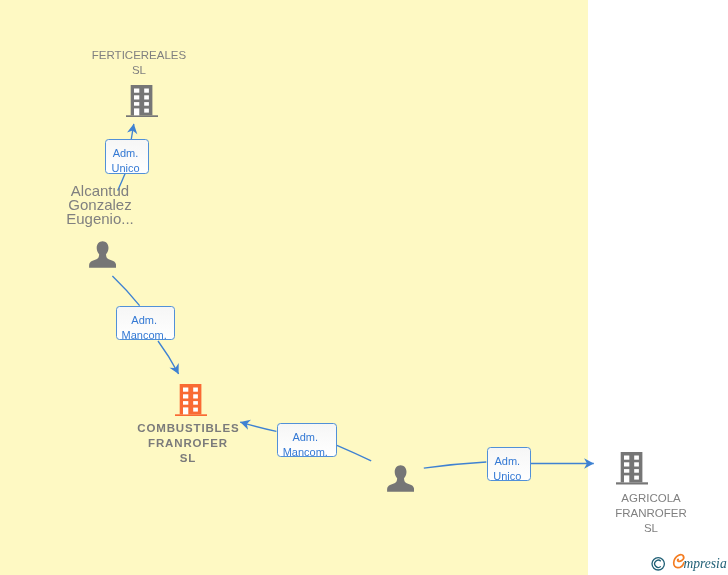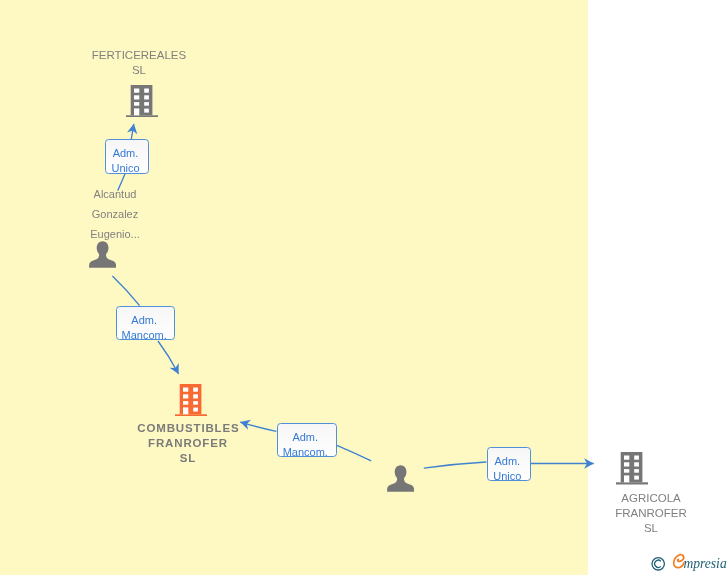--- a/index.html
+++ b/index.html
@@ -7,21 +7,21 @@
   body{width:728px;height:575px;background:#ffffff;overflow:hidden;
        font-family:"Liberation Sans",sans-serif;
        -webkit-font-smoothing:antialiased;}
   #canvas{position:relative;width:588px;height:575px;background:#fef9c3;}
   svg#edges{position:absolute;left:0;top:0;width:728px;height:575px;}
   .node{position:absolute;}
   .node svg{display:block;}
   .node-label{position:absolute;text-align:center;color:#808080;
               font-size:11.5px;line-height:15.1px;white-space:pre-line;
               will-change:transform;}
-  .node-label.person{font-size:11px;line-height:20px;padding-left:15px;}
+  .node-label.person{font-size:15px;line-height:14px;}
   .node-label.focus{color:#7b7b7b;font-weight:bold;font-size:11.5px;
                     letter-spacing:0.85px;text-indent:0.85px;}
   .chip{position:absolute;box-sizing:border-box;border:1.15px solid #5190d8;border-radius:3.6px;
         background:linear-gradient(180deg,#f6f6f6 0%,#fbfbfb 55%,#ffffff 100%);color:#3479d4;font-size:11px;line-height:14.9px;text-align:center;
         display:flex;flex-direction:column;align-items:center;justify-content:center;
         white-space:pre-line;padding-right:3.0px;padding-top:9px;
         will-change:transform;}
   .logo{position:absolute;will-change:transform;}
 </style>
 </head>

